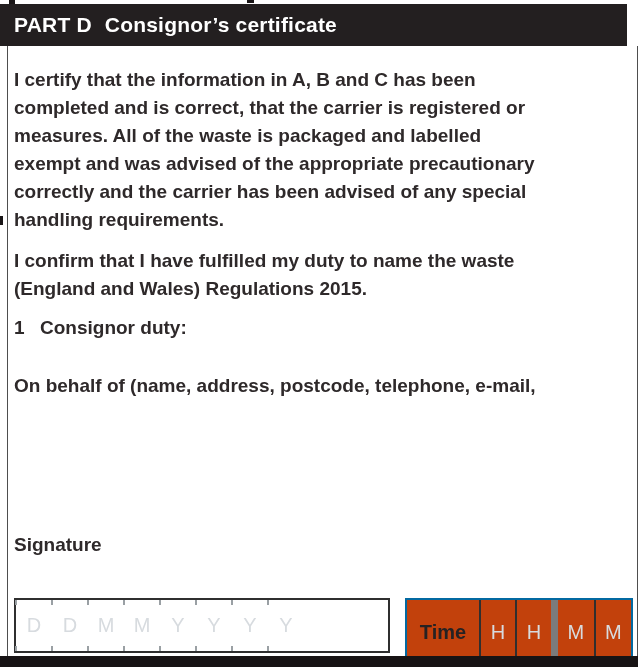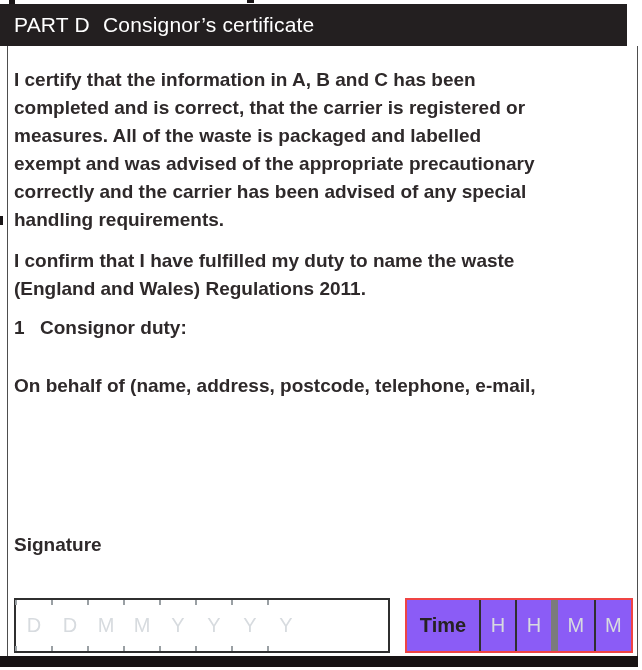--- a/index.html
+++ b/index.html
@@ -8,21 +8,21 @@
     font-family:"Liberation Sans",sans-serif;overflow:hidden;
   }
   
   .mark-a{position:absolute;top:0;left:9px;width:6px;height:5px;background:#1a1617;}
   .mark-b{position:absolute;top:0;left:247px;width:7px;height:3px;background:#1a1617;}
   .mark-c{position:absolute;top:216px;left:0;width:3px;height:9px;background:#1a1617;}
 
   .header-bar{
     position:absolute;top:4px;left:0;width:627px;height:42px;background:#231f20;
     color:#ffffff;display:flex;align-items:center;padding-left:14px;box-sizing:border-box;
-    font-weight:normal;font-size:21px;letter-spacing:0.2px;
+    font-weight:bold;font-size:21px;letter-spacing:0.2px;
   }
   .header-bar .part{margin-right:13px;}
 
   .body-panel{
     position:absolute;top:46px;left:7px;width:631px;height:610px;box-sizing:border-box;
     border-left:1px solid #4e4e4e;border-right:1px solid #4e4e4e;background:#ffffff;font-weight:bold;
   }
   .content{
     padding:20px 6px 0 6px;color:#2e292a;font-size:19px;line-height:28px;
   }
@@ -43,22 +43,22 @@
   }
   .date-cells{display:flex;}
   .date-cell{
     position:relative;width:36px;display:flex;align-items:center;justify-content:center;
     color:#d7dbdf;font-size:20px;
   }
   .date-cell::before{content:"";position:absolute;top:0;left:-1px;width:2px;height:5px;background:#9aa0a4;}
   .date-cell::after{content:"";position:absolute;bottom:0;left:-1px;width:2px;height:5px;background:#9aa0a4;}
 
   .time-box{
-    position:absolute;top:598px;left:405px;width:228px;height:55px;box-sizing:border-box;
-    border:2px solid #ef4444;display:flex;align-items:stretch;background:#8b5cf6;
+    position:absolute;top:598px;left:405px;width:228px;height:69px;box-sizing:border-box;
+    border:2px solid #0369a1;display:flex;align-items:stretch;background:#c2410c;
   }
   .time-label{
     width:72px;display:flex;align-items:center;justify-content:center;
     font-size:20px;font-weight:bold;color:#262223;
   }
   .time-hours{width:72px;display:flex;}
   .time-divider{width:7px;background:#7b7b7b;}
   .time-minutes{width:73px;display:flex;}
   .time-cell{
     flex:1;display:flex;align-items:center;justify-content:center;
@@ -87,21 +87,21 @@
       <div class="para1">
           <div class="tline">I certify that the information in A, B and C has been</div>
           <div class="tline">completed and is correct, that the carrier is registered or</div>
           <div class="tline">measures. All of the waste is packaged and labelled</div>
           <div class="tline">exempt and was advised of the appropriate precautionary</div>
           <div class="tline">correctly and the carrier has been advised of any special</div>
           <div class="tline">handling requirements.</div>
         </div>
       <div class="para2">
           <div class="tline">I confirm that I have fulfilled my duty to name the waste</div>
-          <div class="tline">(England and Wales) Regulations 2011.</div>
+          <div class="tline">(England and Wales) Regulations 2015.</div>
         </div>
       <div class="item1 tline">
         <span class="num">1</span><span>Consignor duty:</span>
       </div>
       <div class="on-behalf">
           <div class="tline">On behalf of (name, address, postcode, telephone, e-mail,</div>
         </div>
       <div class="signature-label tline">Signature</div>
     </div>
   </div>

